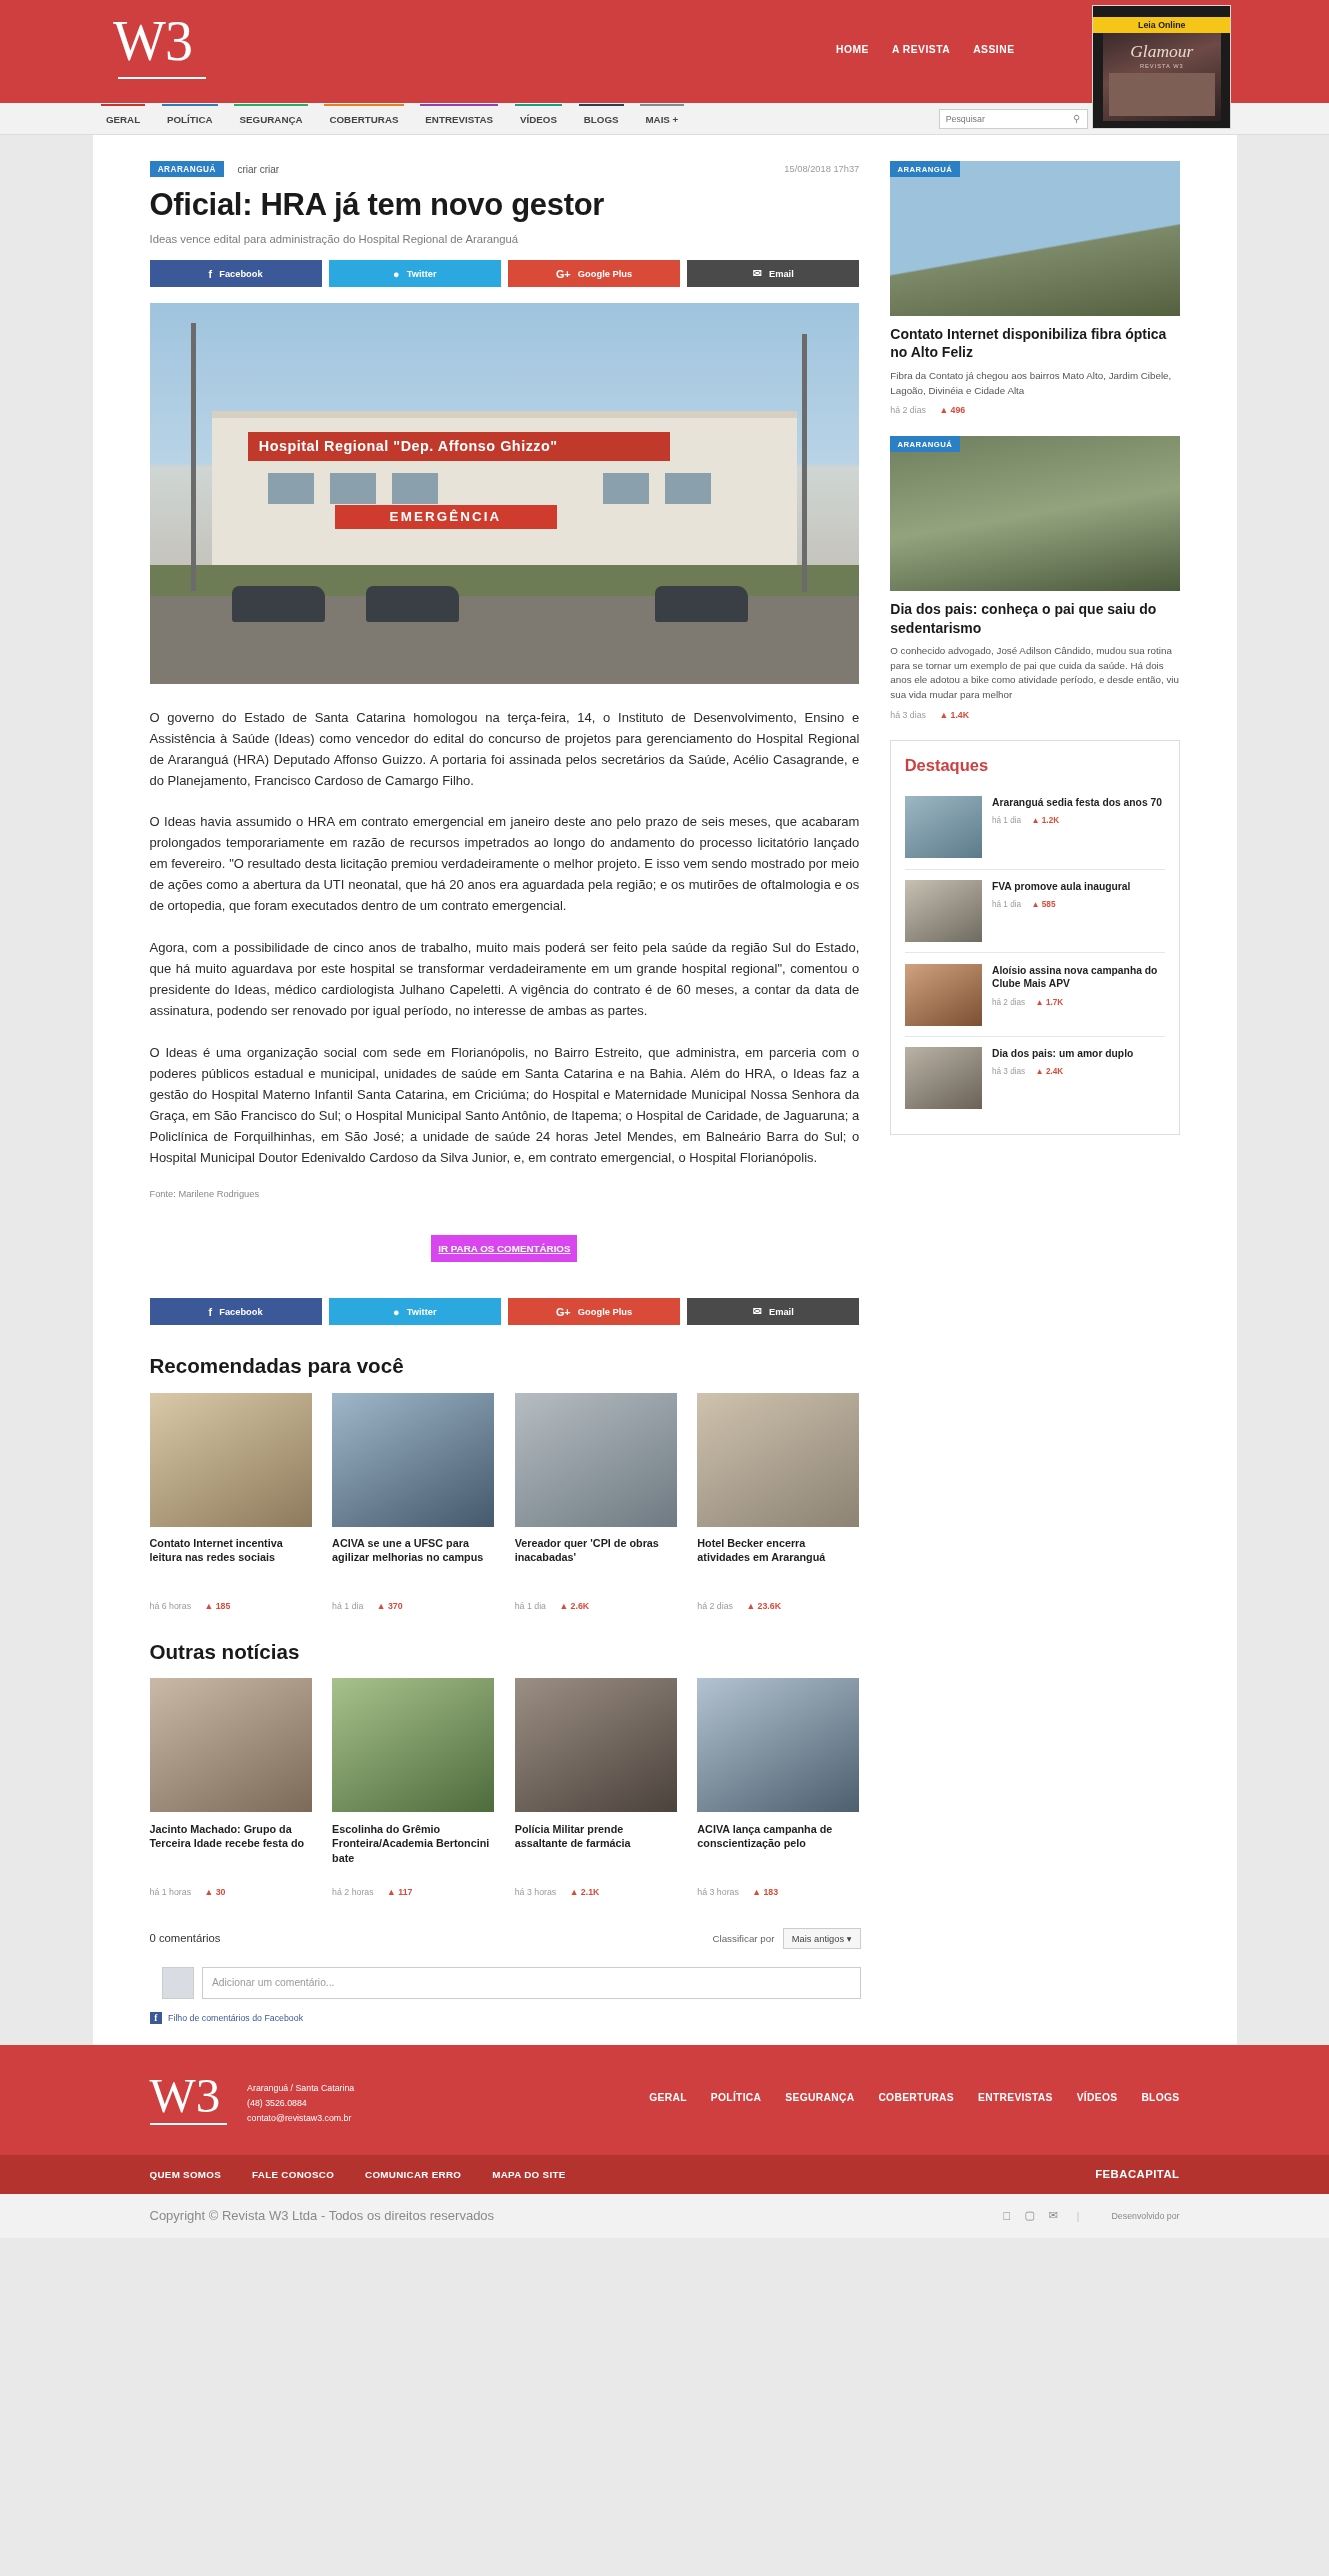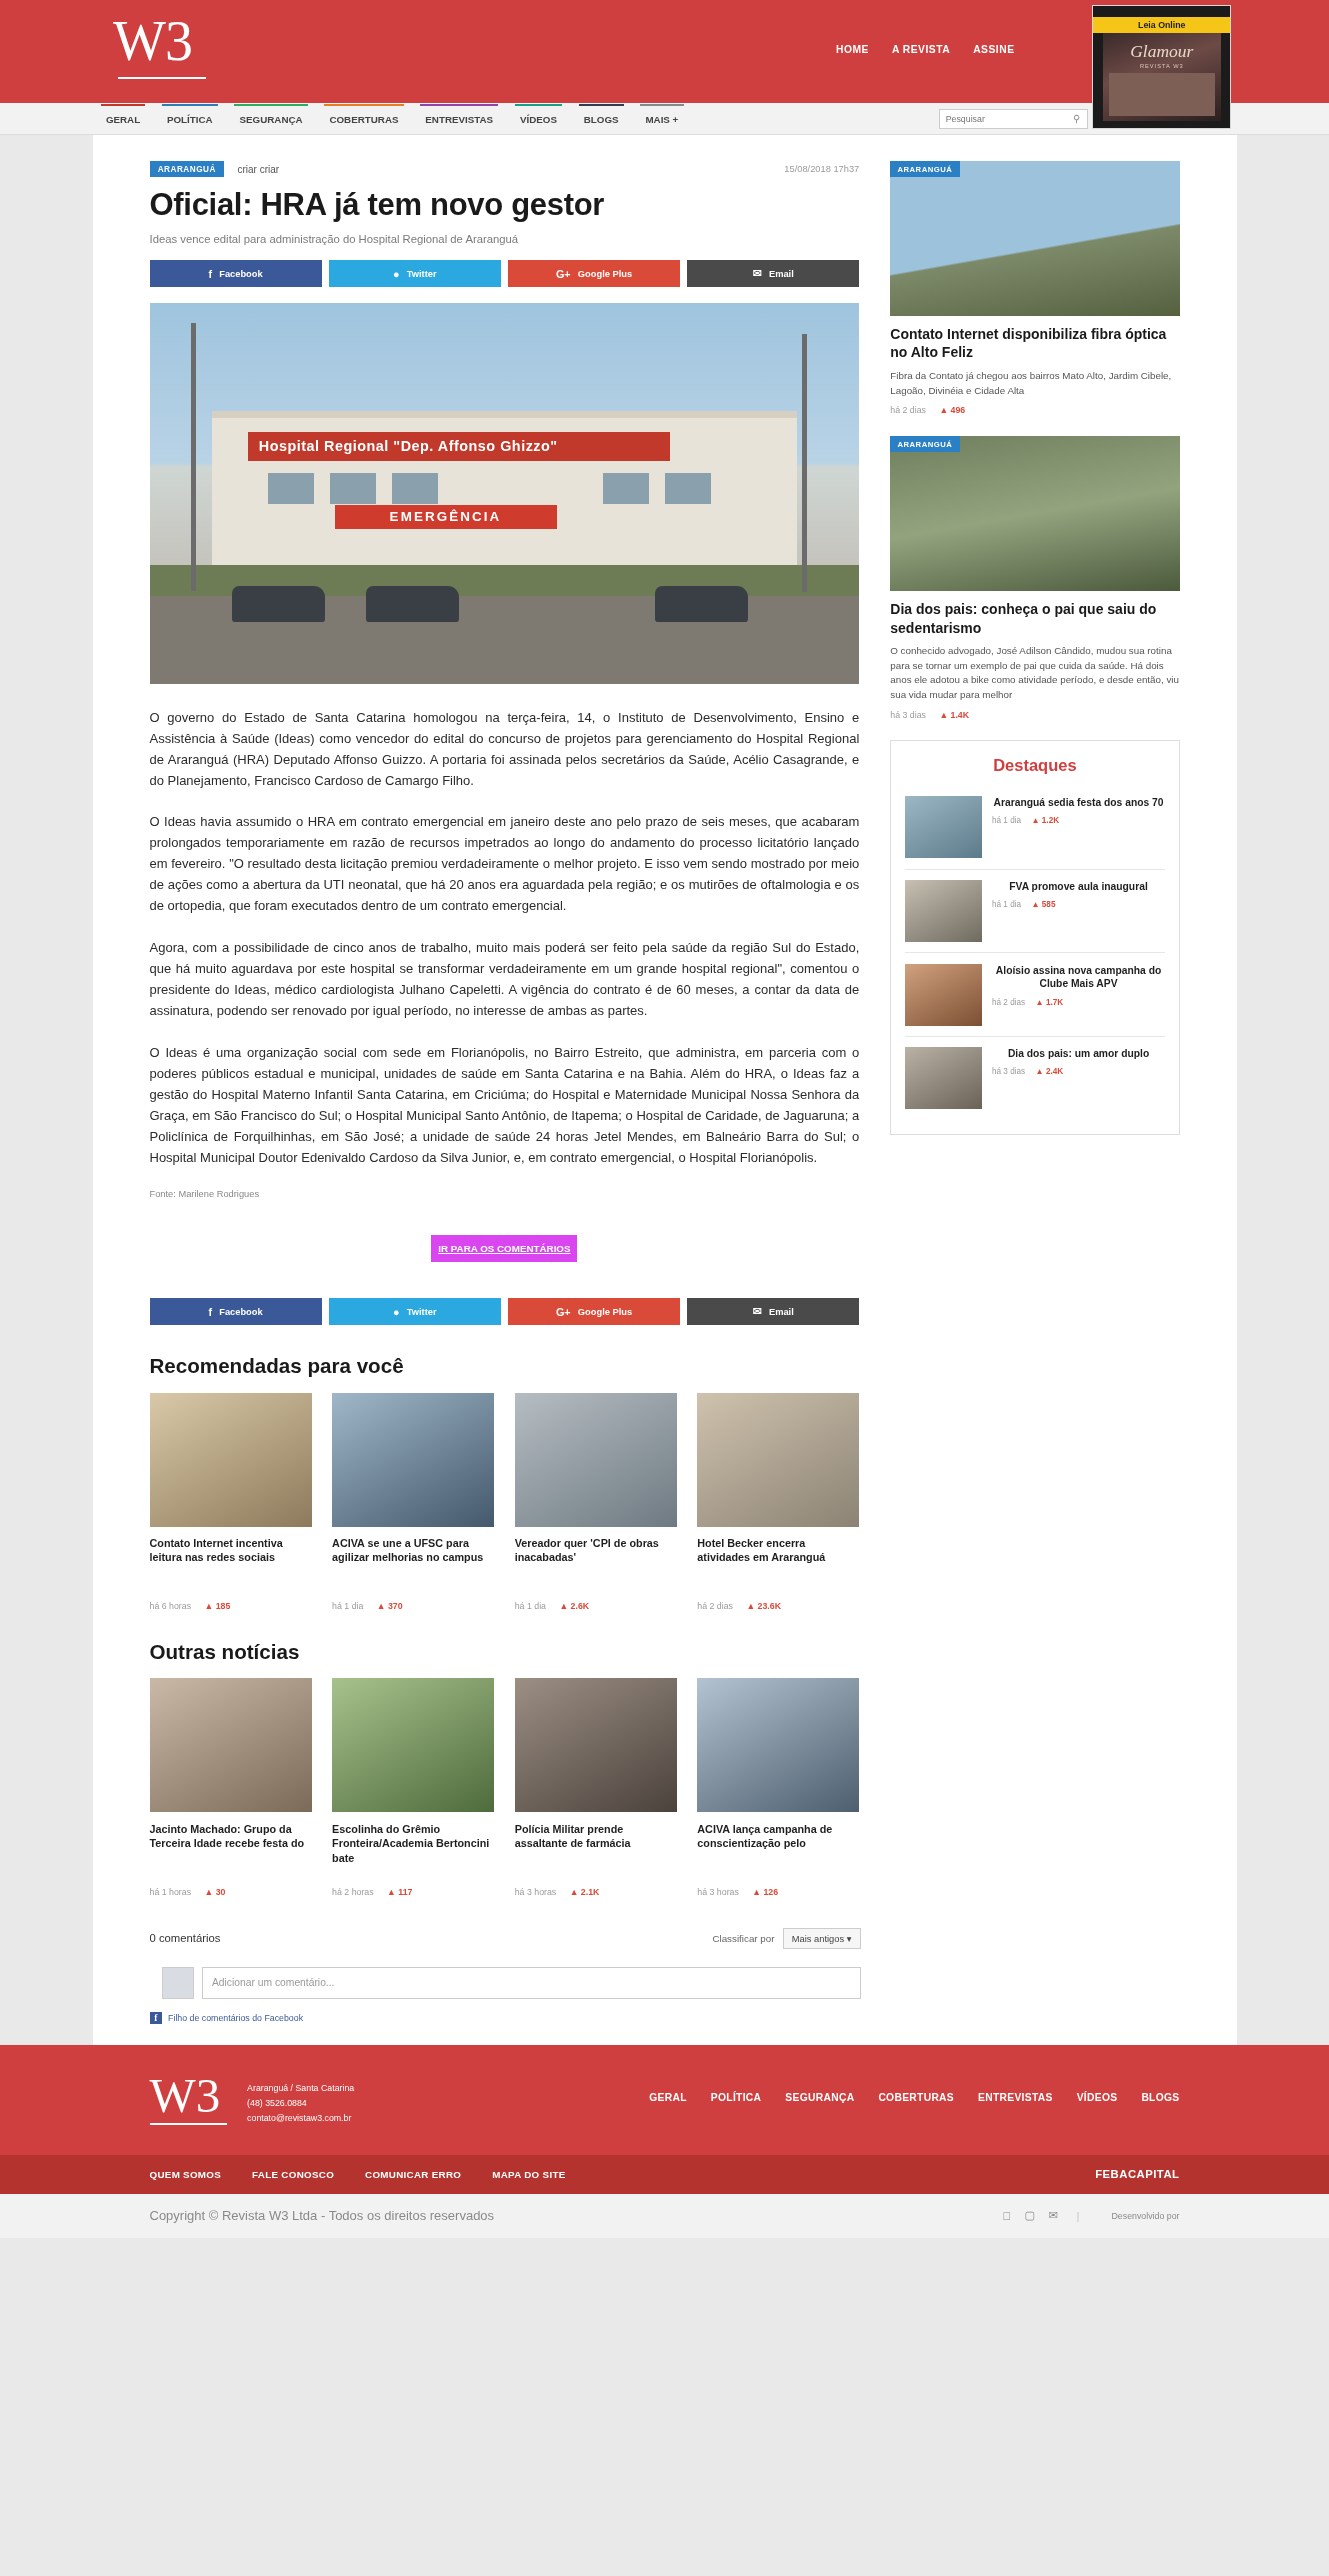--- a/index.html
+++ b/index.html
@@ -159,21 +159,21 @@
   .side-photo { width: 100%; height: 155px; position: relative; }
   .side-badge {
     position: absolute; left: 0; top: 0; background: #2b7fc4; color: #fff;
     font-size: 7.7px; font-weight: bold; padding: 3.6px 7.2px; letter-spacing: 0.5px;
   }
   .side-title { font-size: 14px; font-weight: bold; line-height: 1.3; margin: 9.3px 0 7.2px 0; color:#1a1a1a;}
   .side-text { font-size: 9.8px; color: #555; line-height: 1.5; margin-bottom: 7.2px; }
   .side-meta { display: flex; gap: 13.4px; font-size: 8.8px; color: #9b9b9b; align-items: center; }
 
   .highlights {
-    border: 0.5px solid #ddd; padding: 14.4px 13.4px; background: #fff; text-align: center;
+    border: 0.5px solid #ddd; padding: 14.4px 13.4px; background: #fff;
   }
   .highlights h3 {
     color: #cf3f3f; font-size: 16.5px; margin-bottom: 11.3px; font-weight: bold;
   }
   .hl-item { display: flex; gap: 10.3px; padding: 10.3px 0; border-top: 0.5px solid #e6e6e6; }
   .hl-item:first-of-type { border-top: 0; }
   .hl-thumb { width: 77px; height: 62px; flex: none; }
   .hl-body { flex: 1; }
   .hl-title { font-size: 10.3px; font-weight: bold; color: #1f1f1f; line-height: 1.35; margin-bottom: 6.2px; }
   .hl-meta { display: flex; gap: 10.3px; font-size: 8.2px; color: #9b9b9b; }
@@ -412,21 +412,21 @@
             <div class="card-meta">
               <span>há 3 horas</span>
               <span class="views">▲ <span>2.1K</span></span>
             </div>
           </div>
           <div class="card">
             <div class="card-thumb thumb-h"></div>
             <div class="card-title">ACIVA lança campanha de conscientização pelo</div>
             <div class="card-meta">
               <span>há 3 horas</span>
-              <span class="views">▲ <span>126</span></span>
+              <span class="views">▲ <span>183</span></span>
             </div>
           </div>
         </div>
       </div>
 
       <div class="side-col">
 
         <div class="side-card">
           <div class="side-photo sidephoto-1">
             <span class="side-badge">ARARANGUÁ</span>

